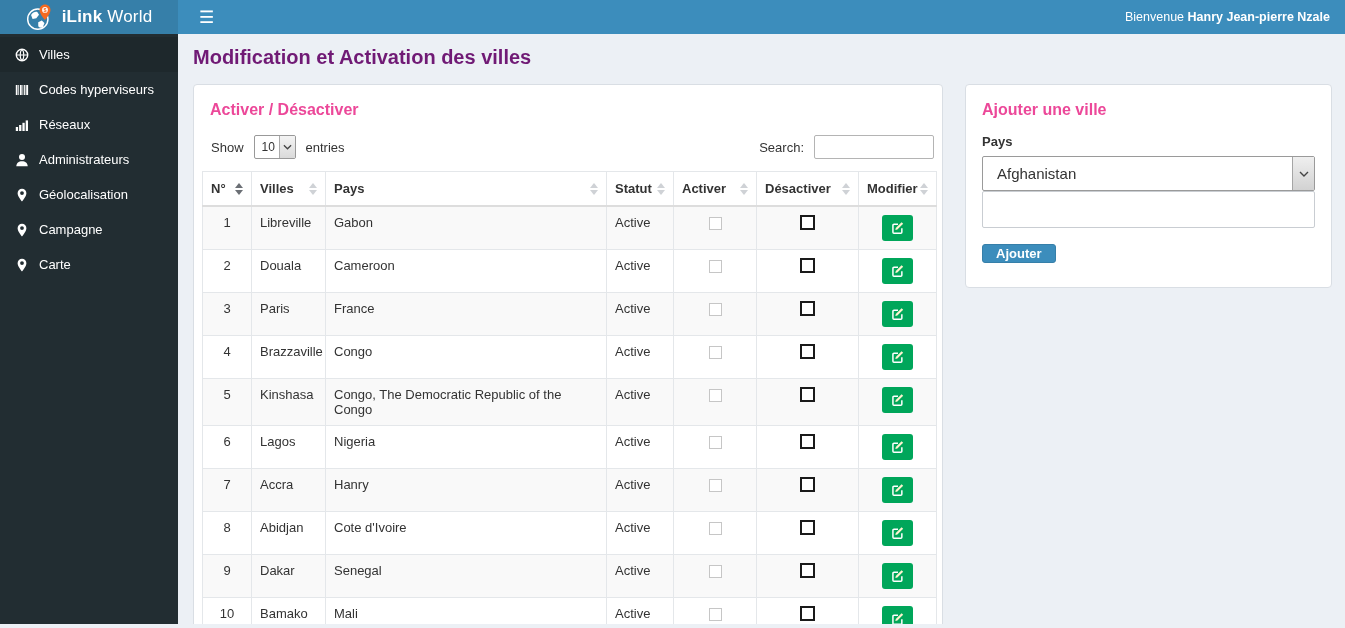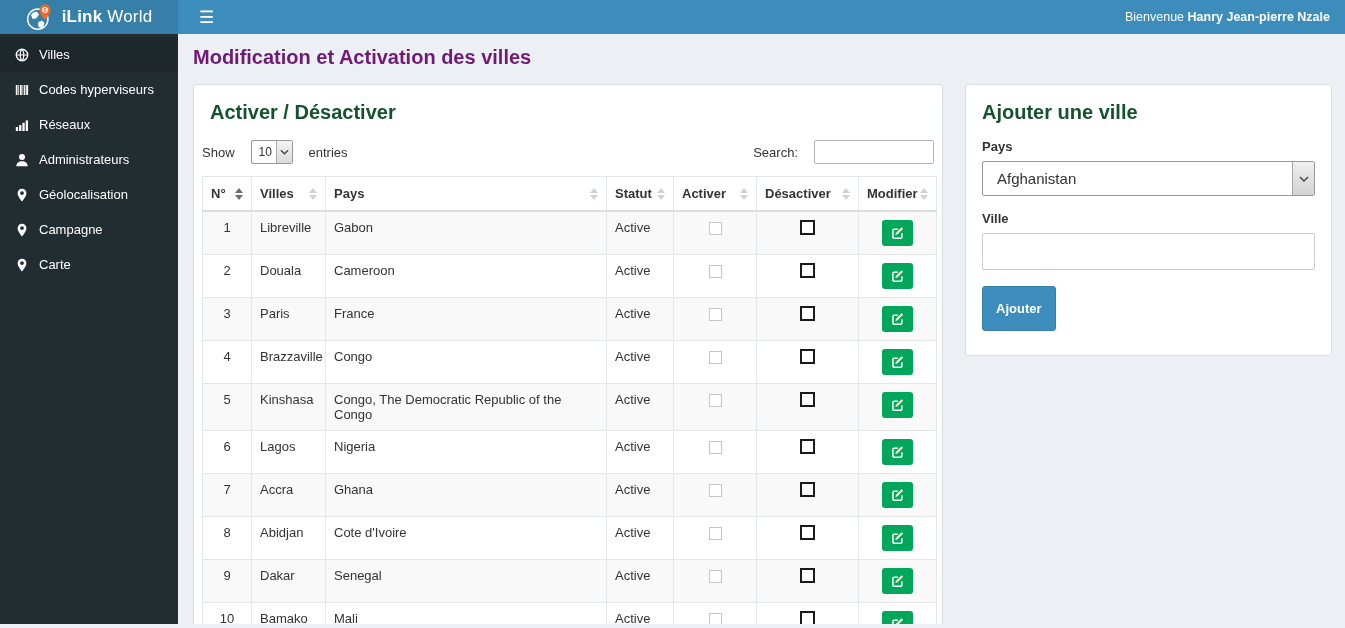--- a/index.html
+++ b/index.html
@@ -23,27 +23,27 @@
   .side-item svg { flex:none; }
   .side-item.active { background:#1e282c; color:#fff; }
 
   .content { flex:1; background:#ecf0f5; padding:9px 13px 0 15px; overflow:hidden; }
   h1.page-title { font-size:20px; font-weight:600; color:#701a75; margin:3px 0 15px 0; }
 
   .cols { display:flex; gap:22px; align-items:flex-start; }
   .panel { background:#fff; border:1px solid #d9dee4; border-radius:4px; }
   .panel-table { width:750px; padding:10px 8px 16px; }
   .panel-add { width:429px; padding:12px 16px 24px; }
-  .panel-title { font-size:20px; font-weight:600; color:#14532d; }
+  .panel-title { font-size:16px; font-weight:600; color:#ec4899; }
   .panel-table .panel-title { margin:6px 0 16px 8px; }
   .panel-add .panel-title { margin:4px 0 6px 0; }
 
   
   .tctrl { display:flex; justify-content:space-between; align-items:center; margin:0 0 12px; }
-  .tctrl-left, .tctrl-right { display:flex; align-items:center; gap:16px; }
+  .tctrl-left, .tctrl-right { display:flex; align-items:center; gap:10px;margin-left:9px; }
 
   .selwrap { position:relative; display:inline-block; vertical-align:middle; }
   .selwrap select { appearance:none; -moz-appearance:none; -webkit-appearance:none; border:1px solid #999; background:#fff; border-radius:2px; color:#333; font-family:inherit; }
   .sel-small select { width:42px; height:24px; font-size:12px; padding:0 18px 0 7px; }
   .sel-small .arrowbox { position:absolute; top:1px; right:1px; bottom:1px; width:16px; background:linear-gradient(#f4f4f4,#dadada); border-left:1px solid #ababab; display:flex; align-items:center; justify-content:center; pointer-events:none; border-radius:0 1px 1px 0; }
   .sel-big { display:block; }
   .sel-big select { width:100%; height:35px; font-size:15px; padding:0 28px 0 14px; border-color:#9a9a9a; }
   .sel-big .arrowbox { position:absolute; top:1px; right:1px; bottom:1px; width:22px; background:linear-gradient(#efefef,#d2d2d2); border-left:1px solid #a5a5a5; display:flex; align-items:center; justify-content:center; pointer-events:none; }
 
   .search-input { width:120px; height:24px; border:1px solid #b4b4b4; border-radius:2px; padding:2px 6px; font-family:inherit; font-size:13px; }
@@ -65,21 +65,21 @@
 
   .cb { display:inline-block; background:#fff; }
   .cb-disabled { width:13px; height:13px; border:1px solid #c6c6c6; margin-top:2px; }
   .cb-normal { width:15px; height:15px; border:2px solid #1a1a1a; cursor:pointer; }
 
   .btn-edit { width:31px; height:26px; background:#00a65a; border:1px solid #069; border:none; border-radius:3px; cursor:pointer; display:inline-flex; align-items:center; justify-content:center; }
 
   
   .form-label { font-weight:700; font-size:13px; color:#333; margin:15px 0 7px; }
   .ville-input { width:100%; height:37px; border:1px solid #c9cdd2; border-radius:2px; padding:4px 10px; font-size:14px; font-family:inherit; }
-  .btn-add { margin-top:16px; background:#3c8dbc; border:1px solid #367fa9; color:#fff; font-weight:700; font-size:13px; padding:14px 13px; border-radius:3px; cursor:pointer; font-family:inherit; }
+  .btn-add { margin-top:16px; background:#3c8dbc; border:1px solid #367fa9; color:#fff; font-weight:700; font-size:13px; padding:1px 13px; border-radius:3px; cursor:pointer; font-family:inherit; }
 </style>
 </head>
 <body>
 
 <div class="app">
 
   <div class="topbar">
     <div class="logo">
       <svg width="27" height="29" viewBox="0 0 32 34">
         <circle cx="14" cy="19" r="12" fill="none" stroke="#fff" stroke-width="1.7"></circle>
@@ -332,21 +332,21 @@
           <path fill="none" stroke="#fff" stroke-width="1.7" d="M12.4 8.3v4.5a1.2 1.2 0 0 1-1.2 1.2H3.4a1.2 1.2 0 0 1-1.2-1.2V5a1.2 1.2 0 0 1 1.2-1.2H8"></path>
           <path fill="#fdf3cf" d="M7.3 9.7l6.6-6.6-1.8-1.8-6.6 6.6-.6 2.4z"></path>
         </svg>
       </button>
     </td>
   </tr>
 
   <tr>
     <td class="c-num">7</td>
     <td>Accra</td>
-    <td>Ghana</td>
+    <td>Hanry</td>
     <td>Active</td>
     <td class="c-center"><span class="cb cb-disabled"></span></td>
     <td class="c-center"><span class="cb cb-normal"></span></td>
     <td class="c-center">
       <button class="btn-edit">
         <svg width="14" height="14" viewBox="0 0 16 16">
           <path fill="none" stroke="#fff" stroke-width="1.7" d="M12.4 8.3v4.5a1.2 1.2 0 0 1-1.2 1.2H3.4a1.2 1.2 0 0 1-1.2-1.2V5a1.2 1.2 0 0 1 1.2-1.2H8"></path>
           <path fill="#fdf3cf" d="M7.3 9.7l6.6-6.6-1.8-1.8-6.6 6.6-.6 2.4z"></path>
         </svg>
       </button>
@@ -416,21 +416,20 @@
             <select>
               <option>Afghanistan</option>
             </select>
             <span class="arrowbox">
               <svg width="10" height="6" viewBox="0 0 10 6">
                   <path d="M1 1l4 4 4-4" fill="none" stroke="#444" stroke-width="1.4"></path>
                 </svg>
             </span>
           </span>
 
-          <div class="form-label">Ville</div>
           <input type="text" class="ville-input" value="" style="">
 
           <br>
           <button class="btn-add">Ajouter</button>
         </div>
       </div>
     </div>
   </div>
 </div>
 

